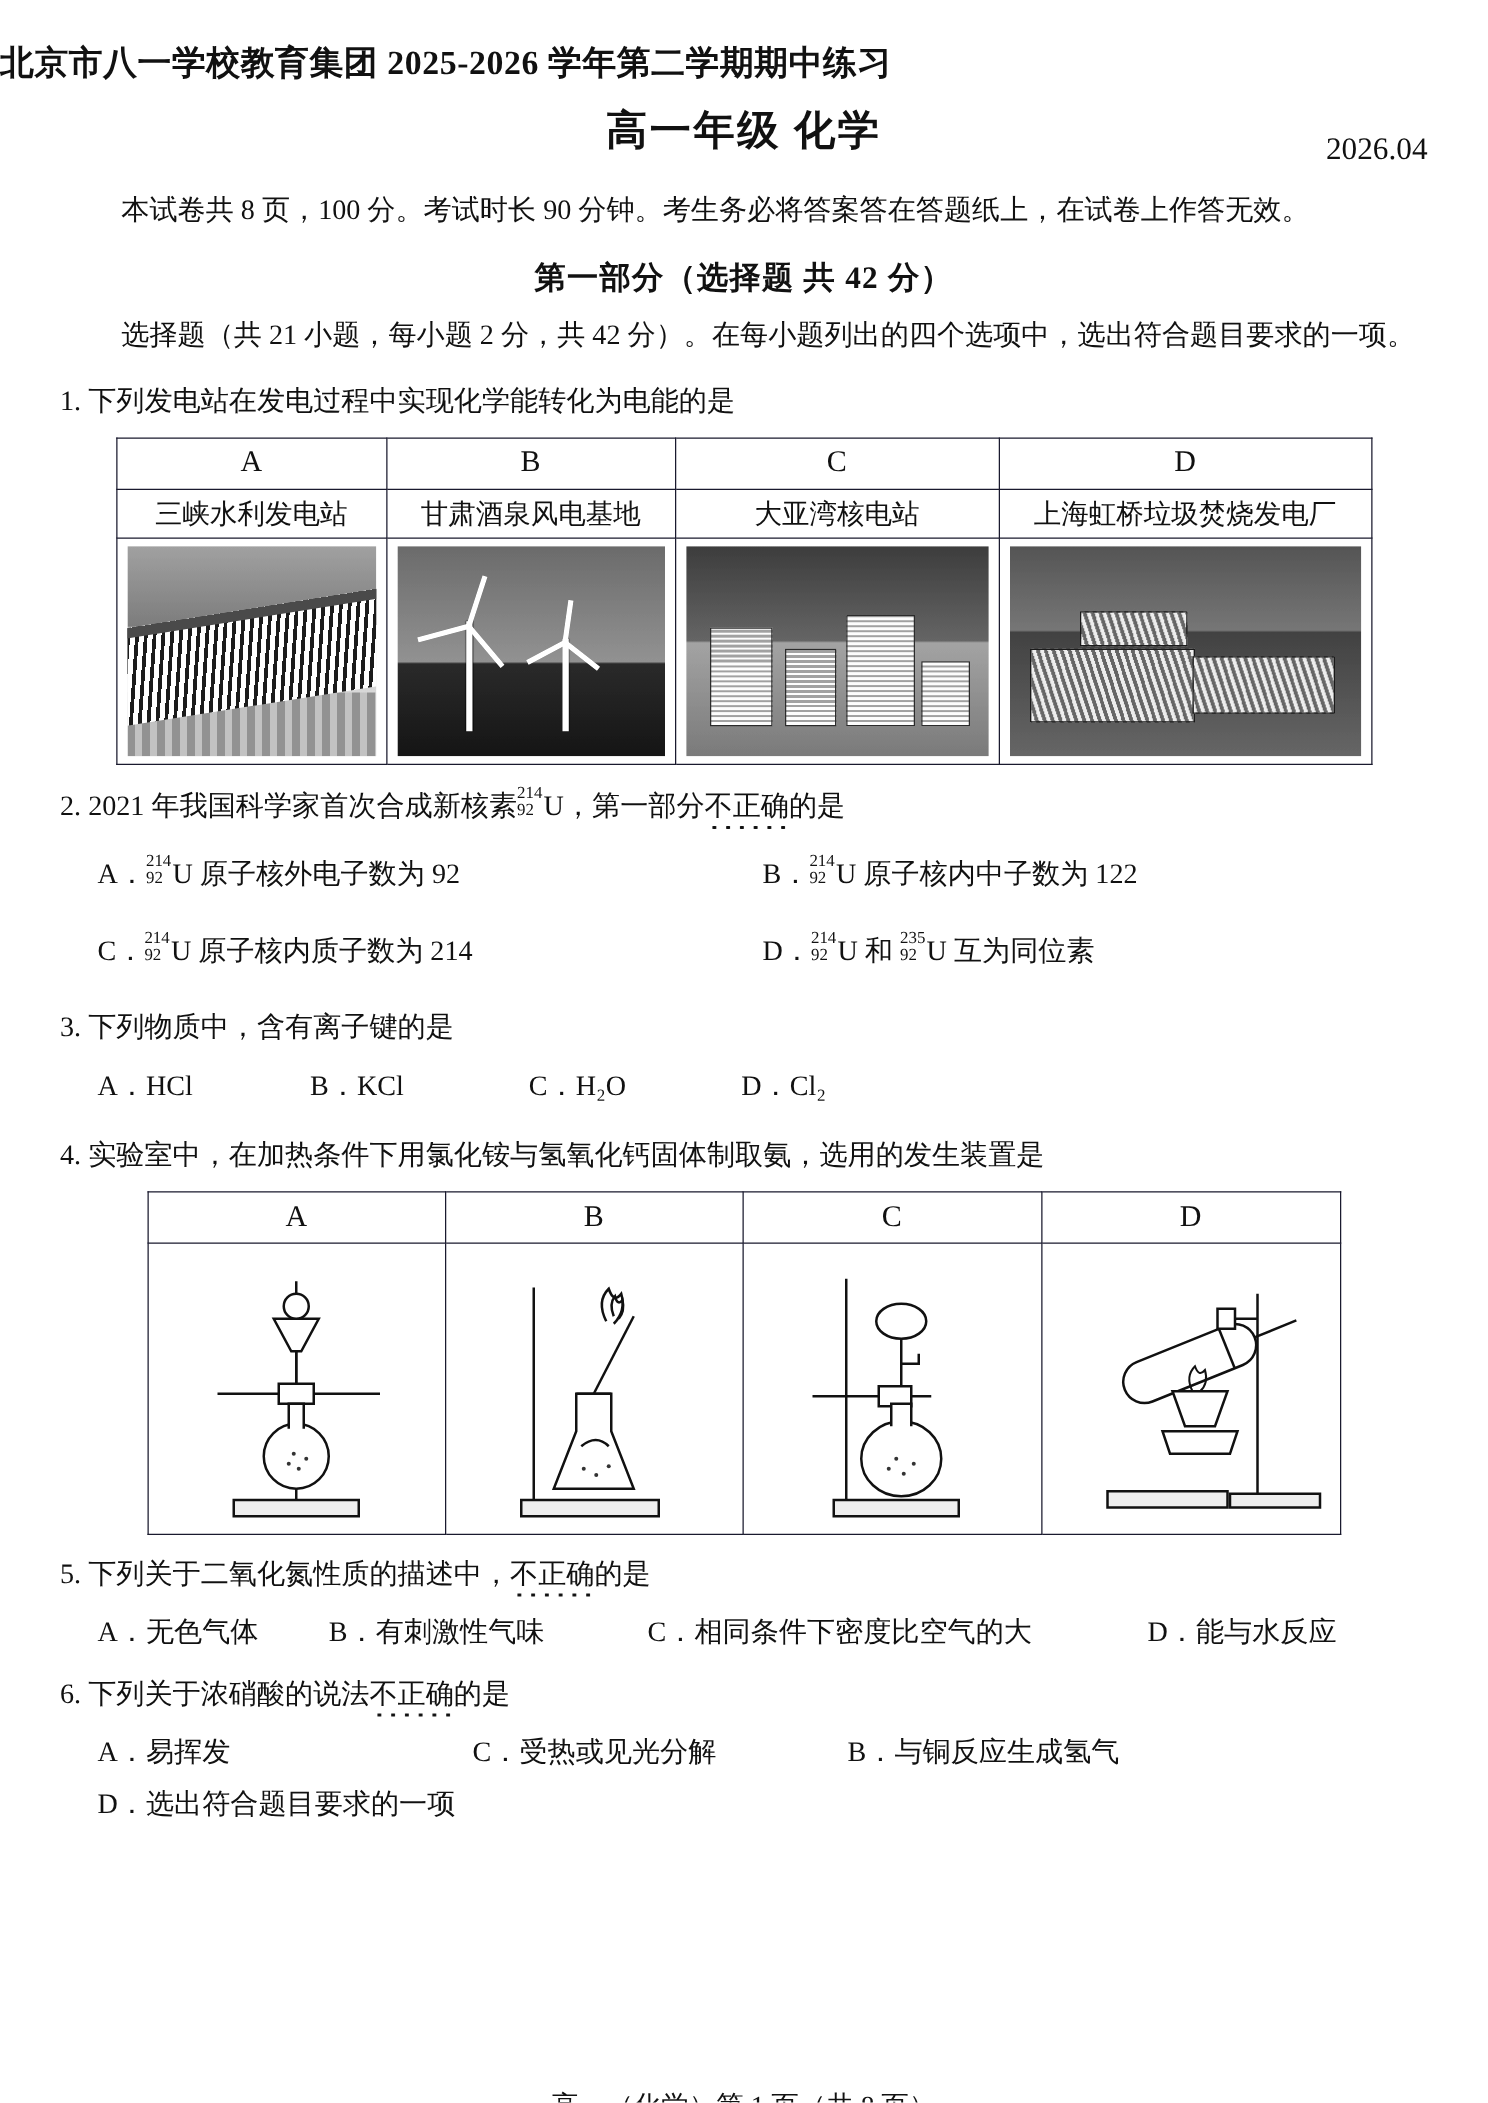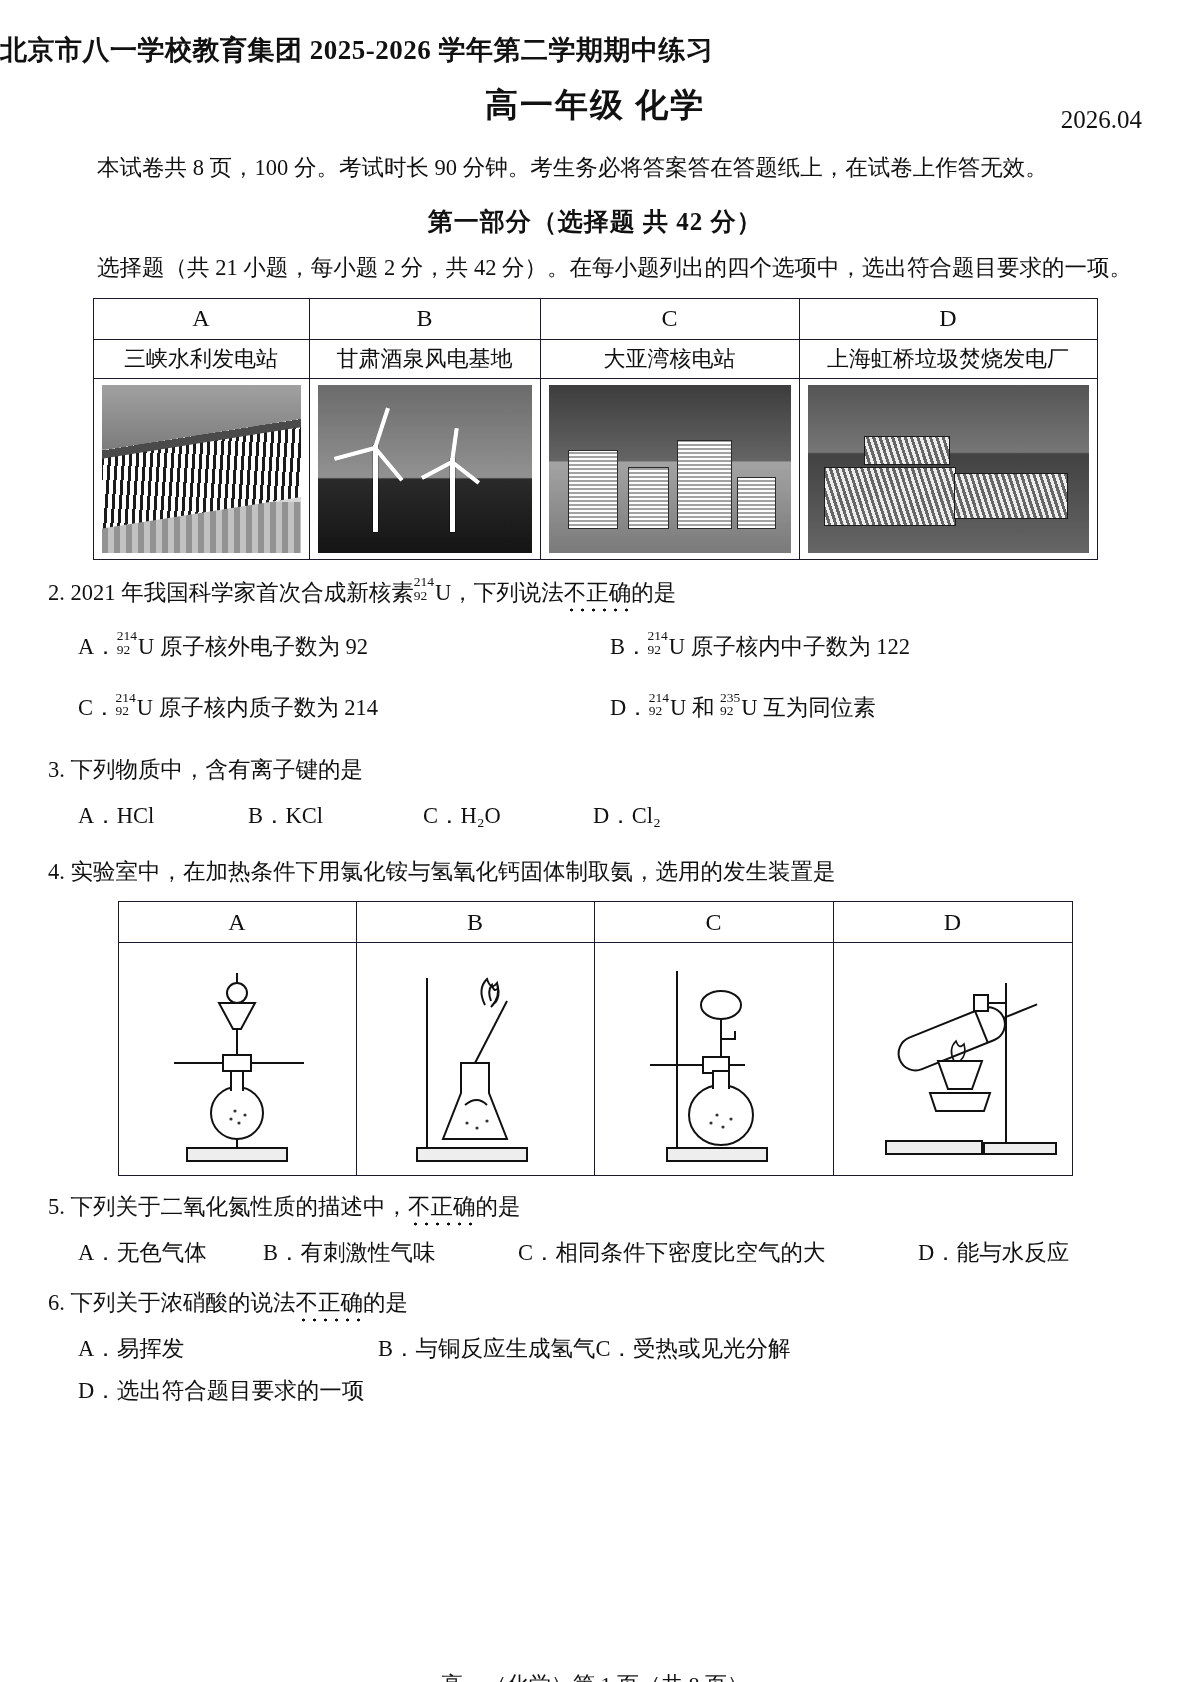--- a/index.html
+++ b/index.html
@@ -207,20 +207,24 @@
     <div class="doc-subtitle">高一年级  化学</div>
     <div class="doc-date">2026.04</div>
   </div>
 
   <div class="para">本试卷共 8 页，100 分。考试时长 90 分钟。考生务必将答案答在答题纸上，在试卷上作答无效。</div>
 
   <div class="part-title">第一部分（选择题  共 42 分）</div>
 
   <div class="para">选择题（共 21 小题，每小题 2 分，共 42 分）。在每小题列出的四个选项中，选出符合题目要求的一项。</div>
 
+  <div class="q">
+    <span>1.</span>
+    <span>下列发电站在发电过程中实现化学能转化为电能的是</span>
+  </div>
 
   <table class="choice-table" style="width:1000px;">
     <tbody>
         <tr>
       <td class="letter-cell" style="width:215px;">A</td>
       <td class="letter-cell" style="width:230px;">B</td>
       <td class="letter-cell" style="width:258px;">C</td>
       <td class="letter-cell" style="width:297px;">D</td>
     </tr>
     <tr>
@@ -265,21 +269,21 @@
           <div class="roof" style="left:52%; bottom:20%; width:40%; height:26%;"></div>
           <div class="roof" style="left:20%; bottom:52%; width:30%; height:16%;"></div>
         </div>
       </td>
     </tr>
   </tbody>
     </table>
 
   <div class="q">
     <span>2.</span>
-    <span>2021 年我国科学家首次合成新核素</span><span class="iso"><span class="a">214</span><span class="z">92</span></span><span>U</span><span>，下列说法</span><span class="dotted">不正确</span><span>的是</span>
+    <span>2021 年我国科学家首次合成新核素</span><span class="iso"><span class="a">214</span><span class="z">92</span></span><span>U</span><span>，第一部分</span><span class="dotted">不正确</span><span>的是</span>
   </div>
 
   <div class="opts two-col" style="margin-top:14px;">
     <div class="opt">
       <span>A．</span><span class="iso"><span class="a">214</span><span class="z">92</span></span><span>U</span><span> 原子核外电子数为 92</span>
     </div>
     <div class="opt">
       <span>B．</span><span class="iso"><span class="a">214</span><span class="z">92</span></span><span>U</span><span> 原子核内中子数为 122</span>
     </div>
     <div class="opt" style="margin-top:20px;">
@@ -417,20 +421,20 @@
     <div class="opt" style="width:400px;">C．相同条件下密度比空气的大</div>
     <div class="opt">D．能与水反应</div>
   </div>
 
   <div class="q" style="margin-top:10px;">
     <span>6.</span>
     <span>下列关于浓硝酸的说法</span><span class="dotted">不正确</span><span>的是</span>
   </div>
   <div class="opts" style="margin-left:78px;align-items:flex-end;">
     <div class="opt" style="width:300px;">A．易挥发</div>
+    <div class="opt" style="width:300px;">C．受热或见光分解</div>
     <div class="opt">B．与铜反应生成氢气</div>
-    <div class="opt" style="width:300px;">C．受热或见光分解</div>
     <div class="opt">D．选出符合题目要求的一项</div>
   </div>
 
   <div class="footer">高一（化学）第 1 页（共 8 页）</div>
 
 </div>
 
 </body></html>

